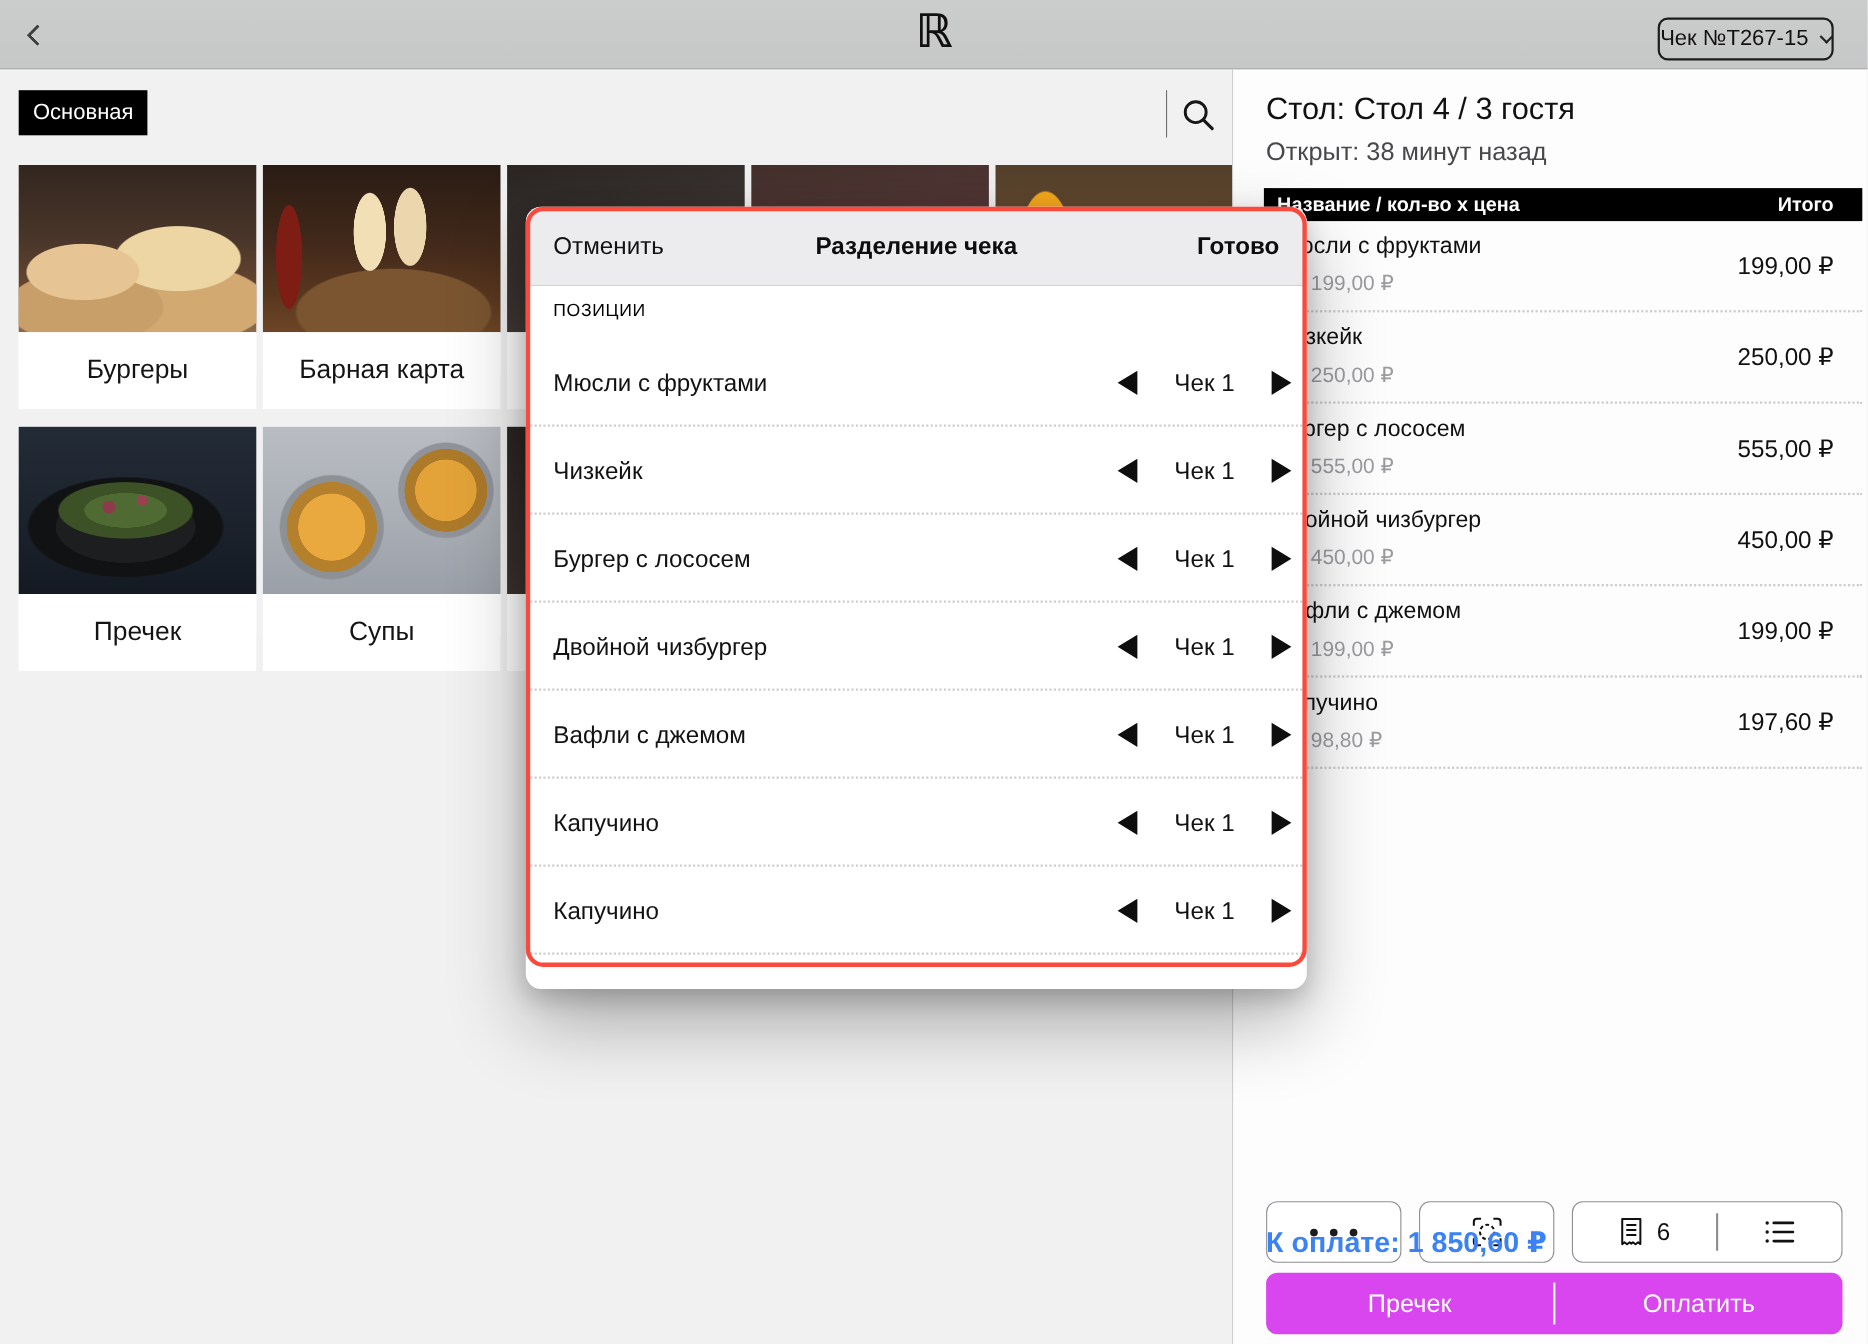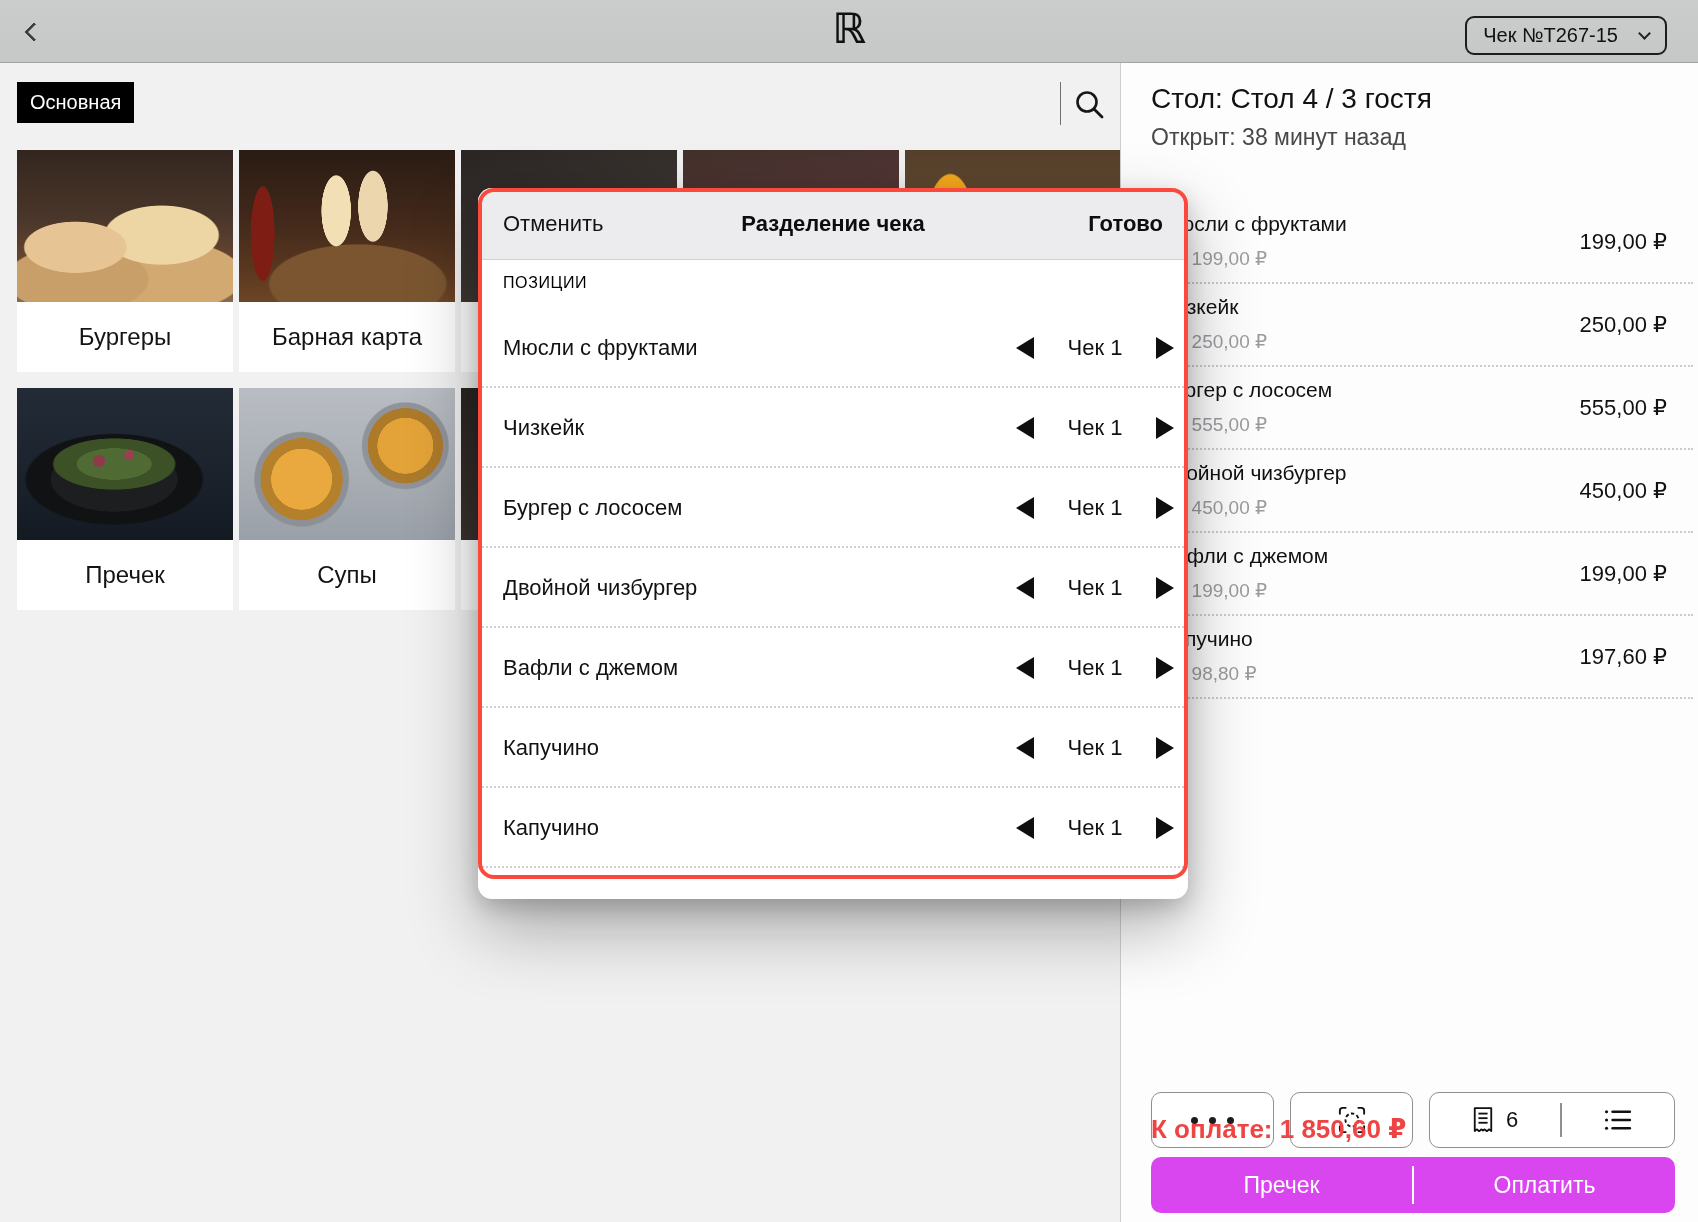--- a/index.html
+++ b/index.html
@@ -8,21 +8,21 @@
          -webkit-font-smoothing:antialiased;}
 
   
   .topbar{position:absolute;left:0;top:0;width:1698px;height:63px;
           background:linear-gradient(180deg,#cbcccc,#c6c7c7);border-bottom:1px solid #a2a2a4;z-index:3;}
   .backbtn{position:absolute;left:16px;top:14px;width:36px;height:36px;display:flex;align-items:center;justify-content:center;cursor:pointer;}
   .chev-left{width:14px;height:14px;border-left:3.5px solid #3e3e40;border-bottom:3.5px solid #3e3e40;
              transform:rotate(45deg);border-radius:1px;}
   .logo{position:absolute;left:0;right:0;top:4px;text-align:center;font-size:42px;font-weight:700;color:#101010;}
   .checksel{position:absolute;right:31px;top:16px;height:39px;border:2px solid #1d1d1f;border-radius:9px;
-            display:flex;align-items:center;gap:22px;padding:0 16px;font-size:20px;color:#111;background:transparent;cursor:pointer;}
+            display:flex;align-items:center;gap:12px;padding:0 0;font-size:20px;color:#111;background:transparent;cursor:pointer;}
   .chev-down{width:9px;height:9px;border-right:2px solid #222;border-bottom:2px solid #222;transform:rotate(45deg);margin-top:-4px;}
 
   
   .menu{position:absolute;left:0;top:63px;width:1120px;height:1159px;background:#f1f1f2;z-index:1;}
   .badge{position:absolute;left:17px;top:19px;background:#000;color:#fff;font-size:20px;padding:9px 13px;}
   .search-sep{position:absolute;left:1060px;top:19px;width:1px;height:43px;background:#707072;}
   .search{position:absolute;left:1072px;top:24px;width:36px;height:36px;cursor:pointer;}
   .grid-card{position:absolute;width:216px;height:190px;background:#fff;cursor:pointer;}
   .card-img{width:216px;height:152px;}
   .card-lbl{width:216px;height:70px;background:#fff;display:flex;align-items:center;justify-content:center;
@@ -69,21 +69,21 @@
   .tbl-info{position:absolute;left:30px;top:20px;font-size:28px;font-weight:500;color:#111;}
   .opened{position:absolute;left:30px;top:61px;font-size:23px;color:#48484a;}
   .ohead{position:absolute;left:28px;top:108px;width:544px;height:30px;background:#000;color:#fff;
          display:flex;align-items:center;justify-content:space-between;padding:0 26px 0 12px;}
   .ohead span{font-size:18px;font-weight:700;}
   .orows{position:absolute;left:28px;top:138px;width:544px;}
   .orow{position:relative;height:83px;border-bottom:2px dotted #cbcbcd;}
   .orow .nm{position:absolute;left:12px;top:11px;font-size:21px;color:#111;}
   .orow .qp{position:absolute;left:12px;top:46px;font-size:19px;color:#9c9ca0;}
   .orow .tt{position:absolute;right:26px;top:28px;font-size:22px;color:#111;}
-  .due{position:absolute;left:30px;top:1051px;font-size:26px;font-weight:700;color:#ef4444;}
+  .due{position:absolute;left:30px;top:1051px;font-size:26px;font-weight:700;color:#3b82f6;}
   .actrow{position:absolute;left:30px;top:1029px;width:524px;height:56px;display:flex;gap:16px;}
   .abtn{height:56px;border:1.5px solid #8e8e93;border-radius:10px;background:#fff;display:flex;
         align-items:center;justify-content:center;cursor:pointer;}
   .dots{display:flex;gap:11px;}
   .dots i{width:7px;height:7px;border-radius:50%;background:#1c1c1e;}
   .seg{display:flex;align-items:center;justify-content:space-evenly;width:100%;height:100%;}
   .segdiv{width:1.5px;height:34px;background:#8e8e93;}
   .seghalf{display:flex;align-items:center;gap:12px;font-size:22px;color:#111;cursor:pointer;}
   .paybar{position:absolute;left:30px;top:1094px;width:524px;height:56px;background:#d946ef;border-radius:10px;
           display:flex;align-items:center;}
@@ -167,20 +167,24 @@
     </div>
     <div class="grid-card" style="left:461px;top:325px">
       <div class="card-img ph-dark2"></div>
       <div class="card-lbl"></div>
     </div>
   </div>
 
   <div class="sidebar">
     <div class="tbl-info">Стол: Стол 4 / 3 гостя</div>
     <div class="opened">Открыт: 38 минут назад</div>
+    <div class="ohead">
+      <span>Название / кол-во х цена</span>
+      <span>Итого</span>
+    </div>
     <div class="orows">
       <div class="orow">
         <span class="nm">Мюсли с фруктами</span>
         <span class="qp">1 х 199,00 ₽</span>
         <span class="tt">199,00 ₽</span>
       </div>
       <div class="orow">
         <span class="nm">Чизкейк</span>
         <span class="qp">1 х 250,00 ₽</span>
         <span class="tt">250,00 ₽</span>

